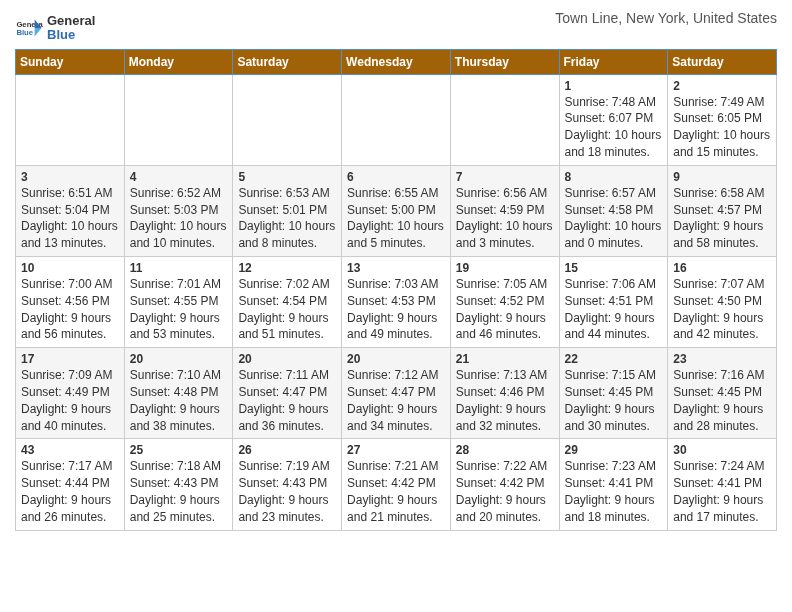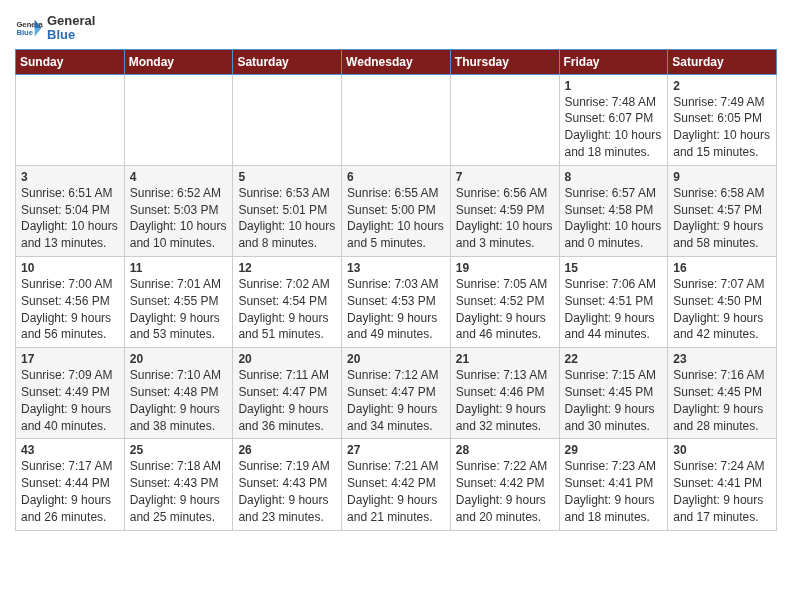--- a/index.html
+++ b/index.html
@@ -79,21 +79,21 @@
       background: #fff;
     }
     .calendar tr:nth-child(even) td {
       background: #f5f5f5;
     }
     .calendar tr:nth-child(odd) td {
       background: #fff;
     }
     
     .calendar thead tr th {
-      background: #7f1d1d;
+      background: #a16207;
     }
     .day-num {
       font-weight: bold;
       font-size: 12px;
       display: block;
       margin-bottom: 1px;
     }
     .day-info {
       font-size: 12px;
       line-height: 1.4;
@@ -120,20 +120,21 @@
 
         <polygon points="28,8 38,20 28,20" fill="#2e6db4"></polygon>
         <polygon points="28,20 38,20 28,32" fill="#5aade0"></polygon>
       </svg>
       <div class="logo-text">
         <span class="general">General</span>
         <span class="blue">Blue</span>
       </div>
     </div>
     <div class="title-block">
+      <h2>Town Line, New York, United States</h2>
     </div>
   </div>
 
   <table class="calendar">
     <thead>
       <tr>
       <th>Sunday</th>
           <th>Monday</th>
           <th>Saturday</th>
           <th>Wednesday</th>

